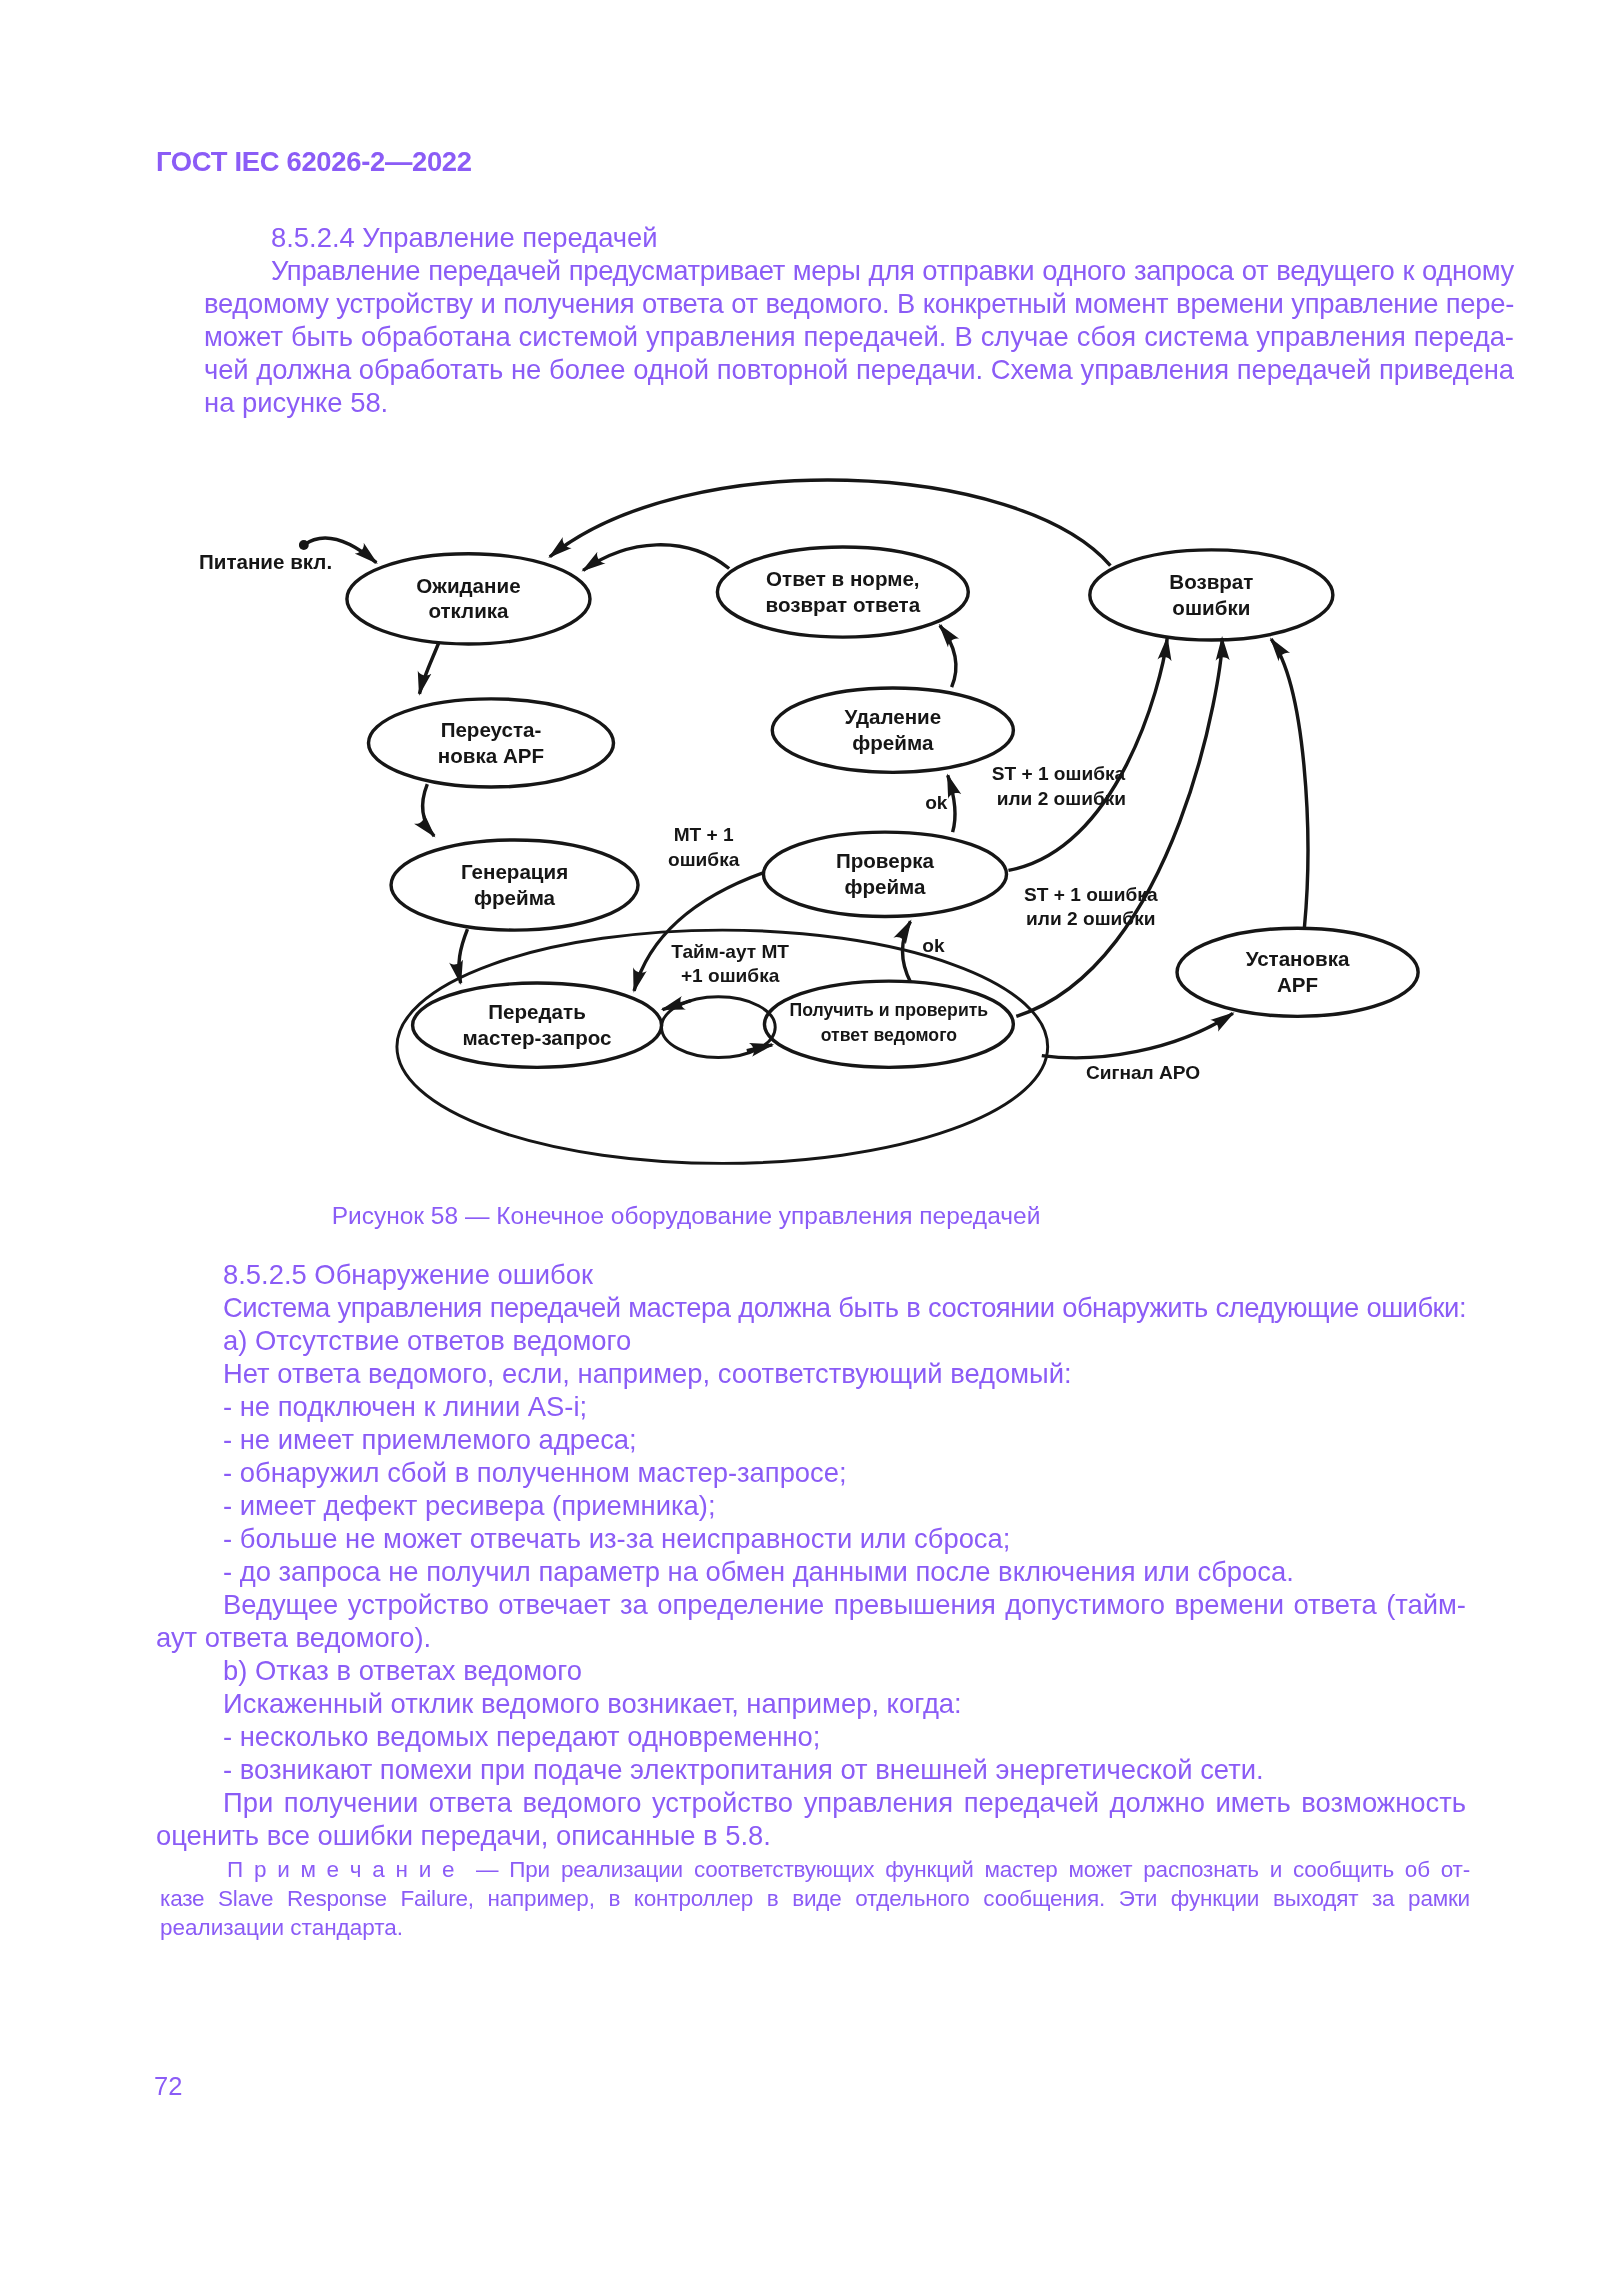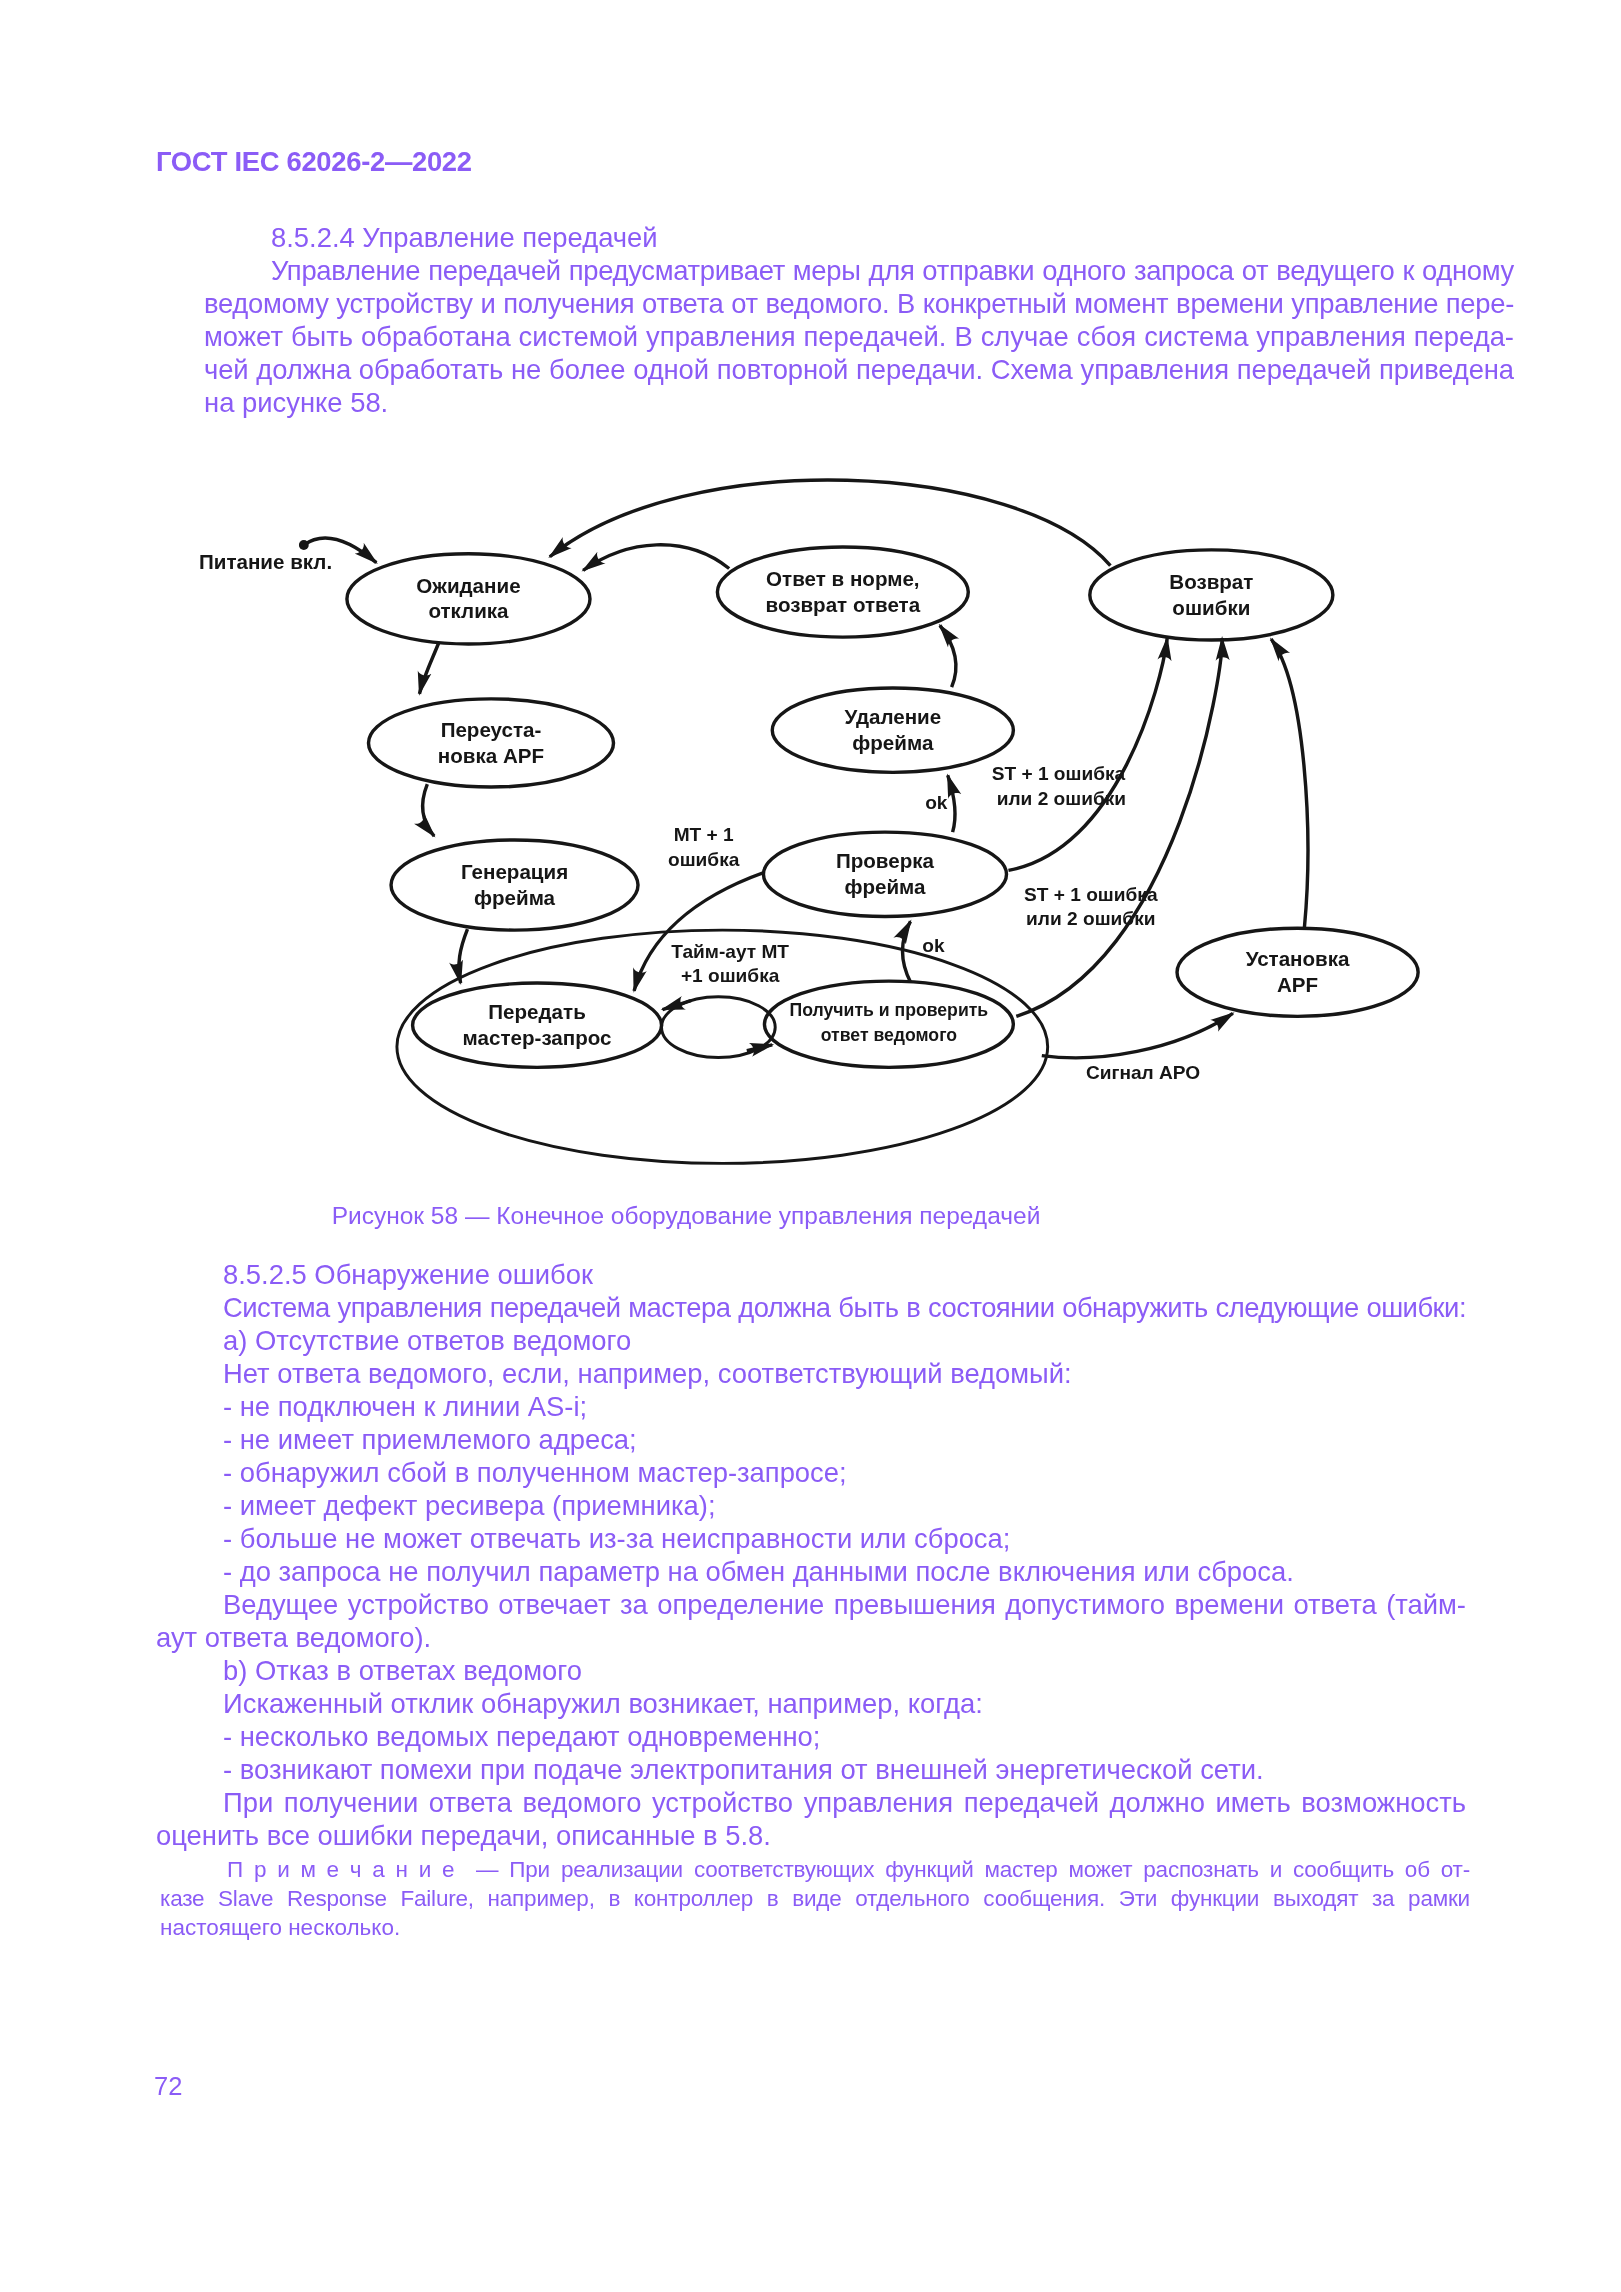--- a/index.html
+++ b/index.html
@@ -128,28 +128,28 @@
     <div class="ln ind">Нет ответа ведомого, если, например, соответствующий ведомый:</div>
     <div class="ln ind">- не подключен к линии AS-i;</div>
     <div class="ln ind">- не имеет приемлемого адреса;</div>
     <div class="ln ind">- обнаружил сбой в полученном мастер-запросе;</div>
     <div class="ln ind">- имеет дефект ресивера (приемника);</div>
     <div class="ln ind">- больше не может отвечать из-за неисправности или сброса;</div>
     <div class="ln ind">- до запроса не получил параметр на обмен данными после включения или сброса.</div>
     <div class="ln jl ind">Ведущее устройство отвечает за определение превышения допустимого времени ответа (тайм-</div>
     <div class="ln">аут ответа ведомого).</div>
     <div class="ln ind">b) Отказ в ответах ведомого</div>
-    <div class="ln ind">Искаженный отклик обнаружил возникает, например, когда:</div>
+    <div class="ln ind">Искаженный отклик ведомого возникает, например, когда:</div>
     <div class="ln ind">- несколько ведомых передают одновременно;</div>
     <div class="ln ind">- возникают помехи при подаче электропитания от внешней энергетической сети.</div>
     <div class="ln jl ind">При получении ответа ведомого устройство управления передачей должно иметь возможность</div>
     <div class="ln">оценить все ошибки передачи, описанные в 5.8.</div>
   </div>
 
   <div id="note" class="abs">
     <div class="ln jl ind t6">П р и м е ч а н и е&nbsp; — При реализации соответствующих функций мастер может распознать и сообщить об от-</div>
     <div class="ln jl t3">казе Slave Response Failure, например, в контроллер в виде отдельного сообщения. Эти функции выходят за рамки</div>
-    <div class="ln">настоящего несколько.</div>
+    <div class="ln">реализации стандарта.</div>
   </div>
 
   <div id="pgnum" class="abs">72</div>
 </div>
 
 
 </body></html>

